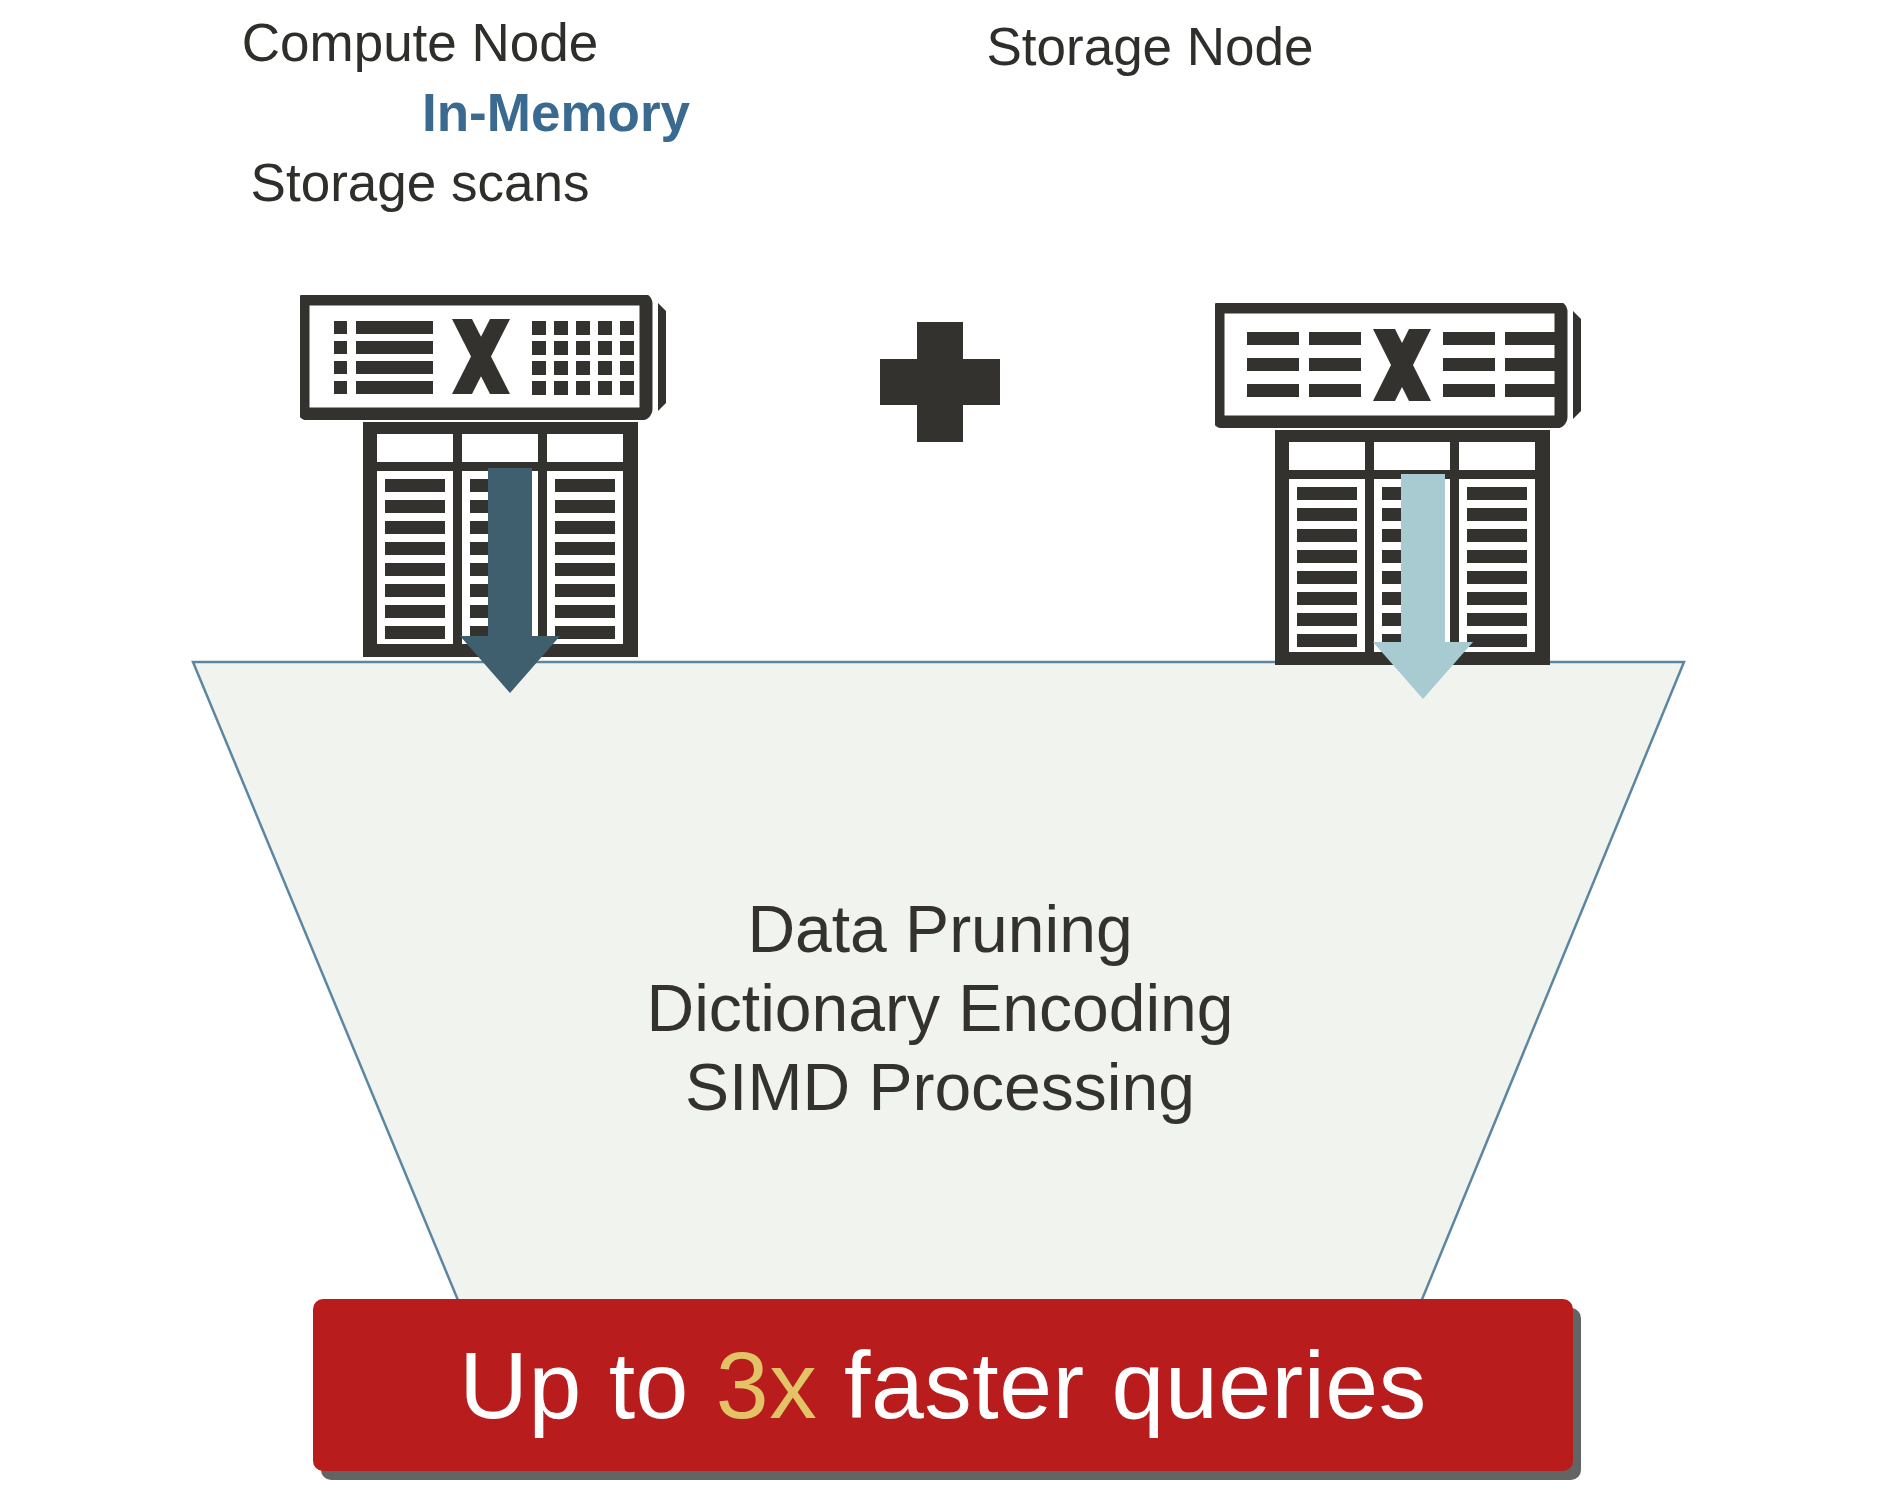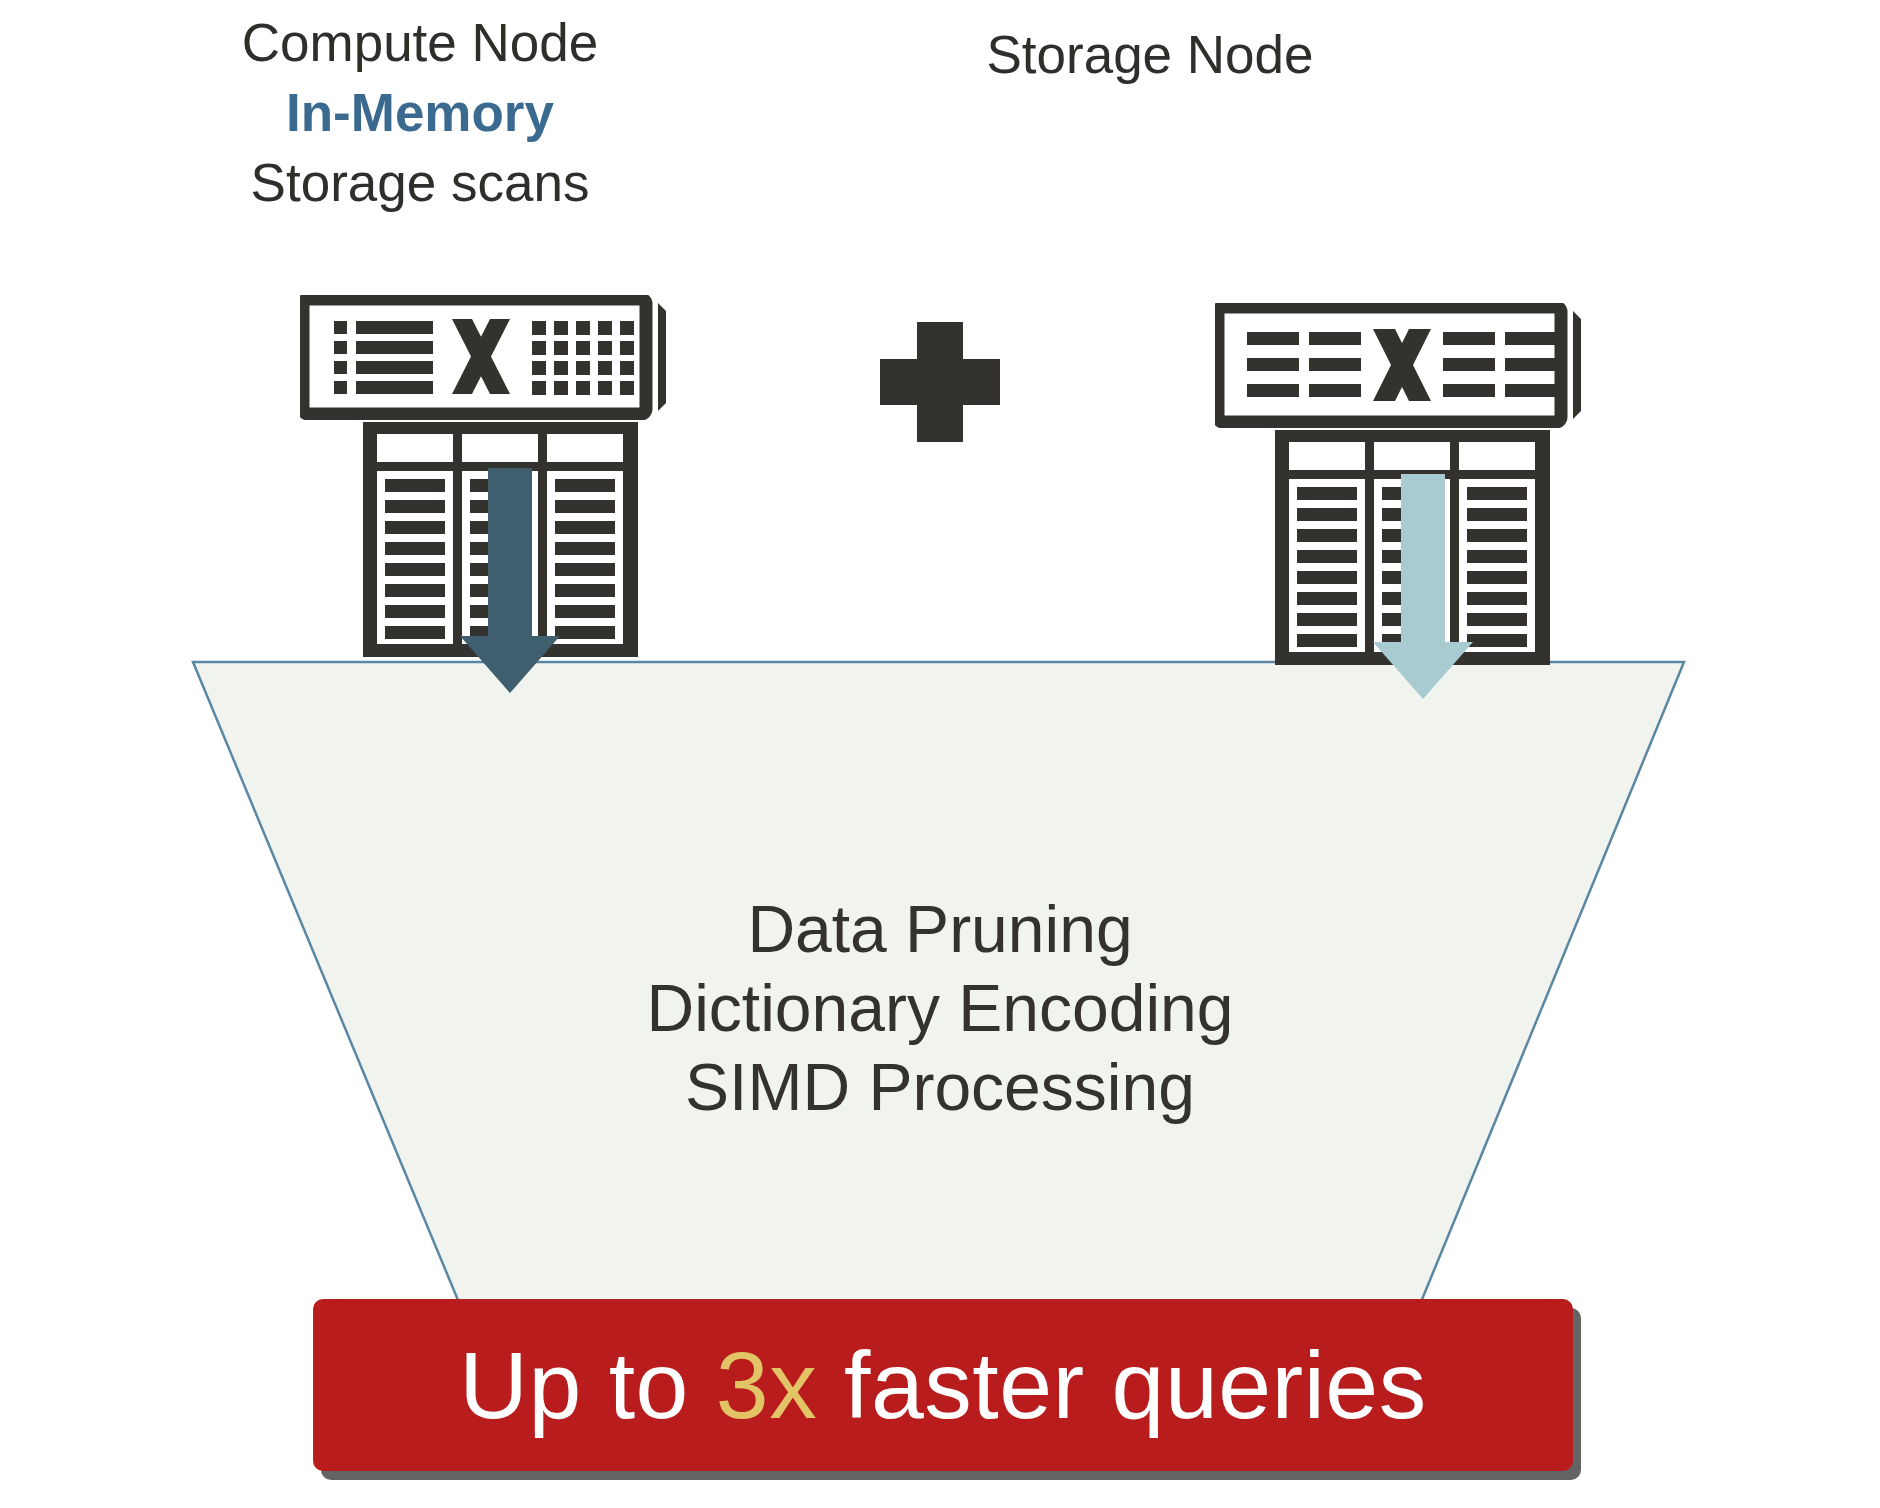--- a/index.html
+++ b/index.html
@@ -27,23 +27,24 @@
   .node-labels .line {
     font-size: 53px;
     line-height: 1.32;
     white-space: nowrap;
     color: #2e2e2b;
     font-weight: 400;
   }
   .node-labels .line.accent {
     font-weight: 700;
     color: #3a6a8f;
+    text-align: right;
   }
   #compute-labels { left: 150px; top: 8px; width: 540px; }
-  #storage-labels { left: 880px; top: 20px; width: 540px; }
+  #storage-labels { left: 880px; top: 12px; width: 540px; }
 
   
   #plus-sign {
     position: absolute;
     left: 880px;
     top: 322px;
     width: 120px;
     height: 120px;
   }
   #plus-sign .bar {

